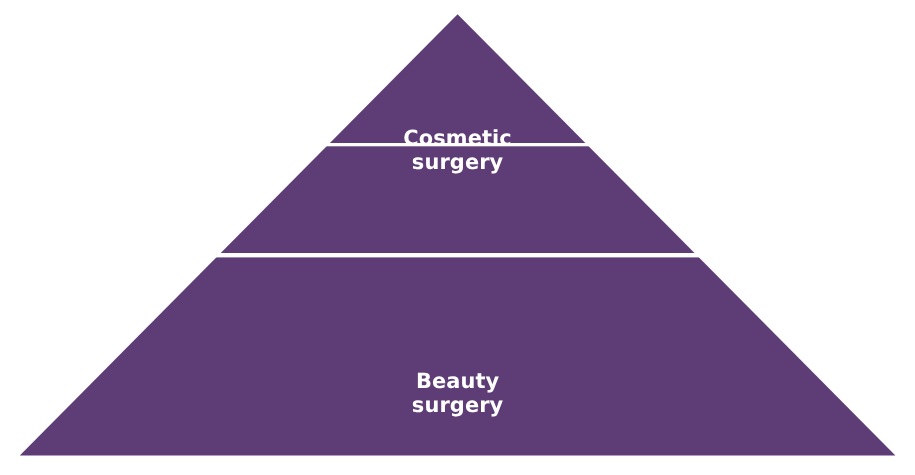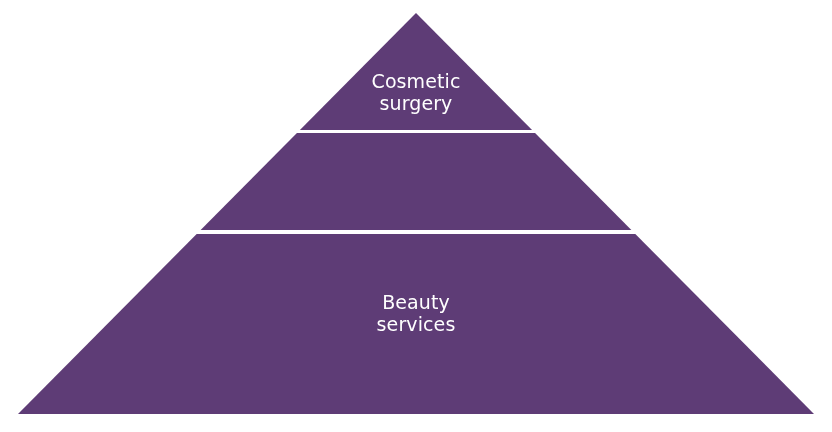--- a/index.html
+++ b/index.html
@@ -25,25 +25,26 @@
     top: 0;
     left: 0;
     width: 832px;
     height: 432px;
     display: block;
   }
   .tier-label {
     position: absolute;
     text-align: center;
     color: #ffffff;
-    font-weight: normal;
+    font-weight: bold;
     line-height: 1.18;
     letter-spacing: 0.1px;
     white-space: pre-line;
     transform: translate(-50%, -50%);
+    margin-top: 45px;
     -webkit-font-smoothing: antialiased;
   }
   #label-tier-top {
     font-size: 19px;
   }
   #label-tier-middle {
     font-size: 19px;
   }
   #label-tier-bottom {
     font-size: 19px;
@@ -59,15 +60,15 @@
     <polygon id="pyramid-body" points="416,13 814,414 18,414" fill="#5E3C76"></polygon>
     <rect id="divider-1" x="0" y="130" width="832" height="3" fill="#ffffff"></rect>
     <rect id="divider-2" x="0" y="230" width="832" height="4" fill="#ffffff"></rect>
   </svg>
 
   <div class="tier-label" id="label-tier-top" style="left: 416px; top: 92px; color: rgb(255, 255, 255);">Cosmetic
 surgery</div>
 
 
   <div class="tier-label" id="label-tier-bottom" style="left: 416px; top: 313px; color: rgb(255, 255, 255);">Beauty
-services</div>
+surgery</div>
 
 </div>
 
 </body></html>

